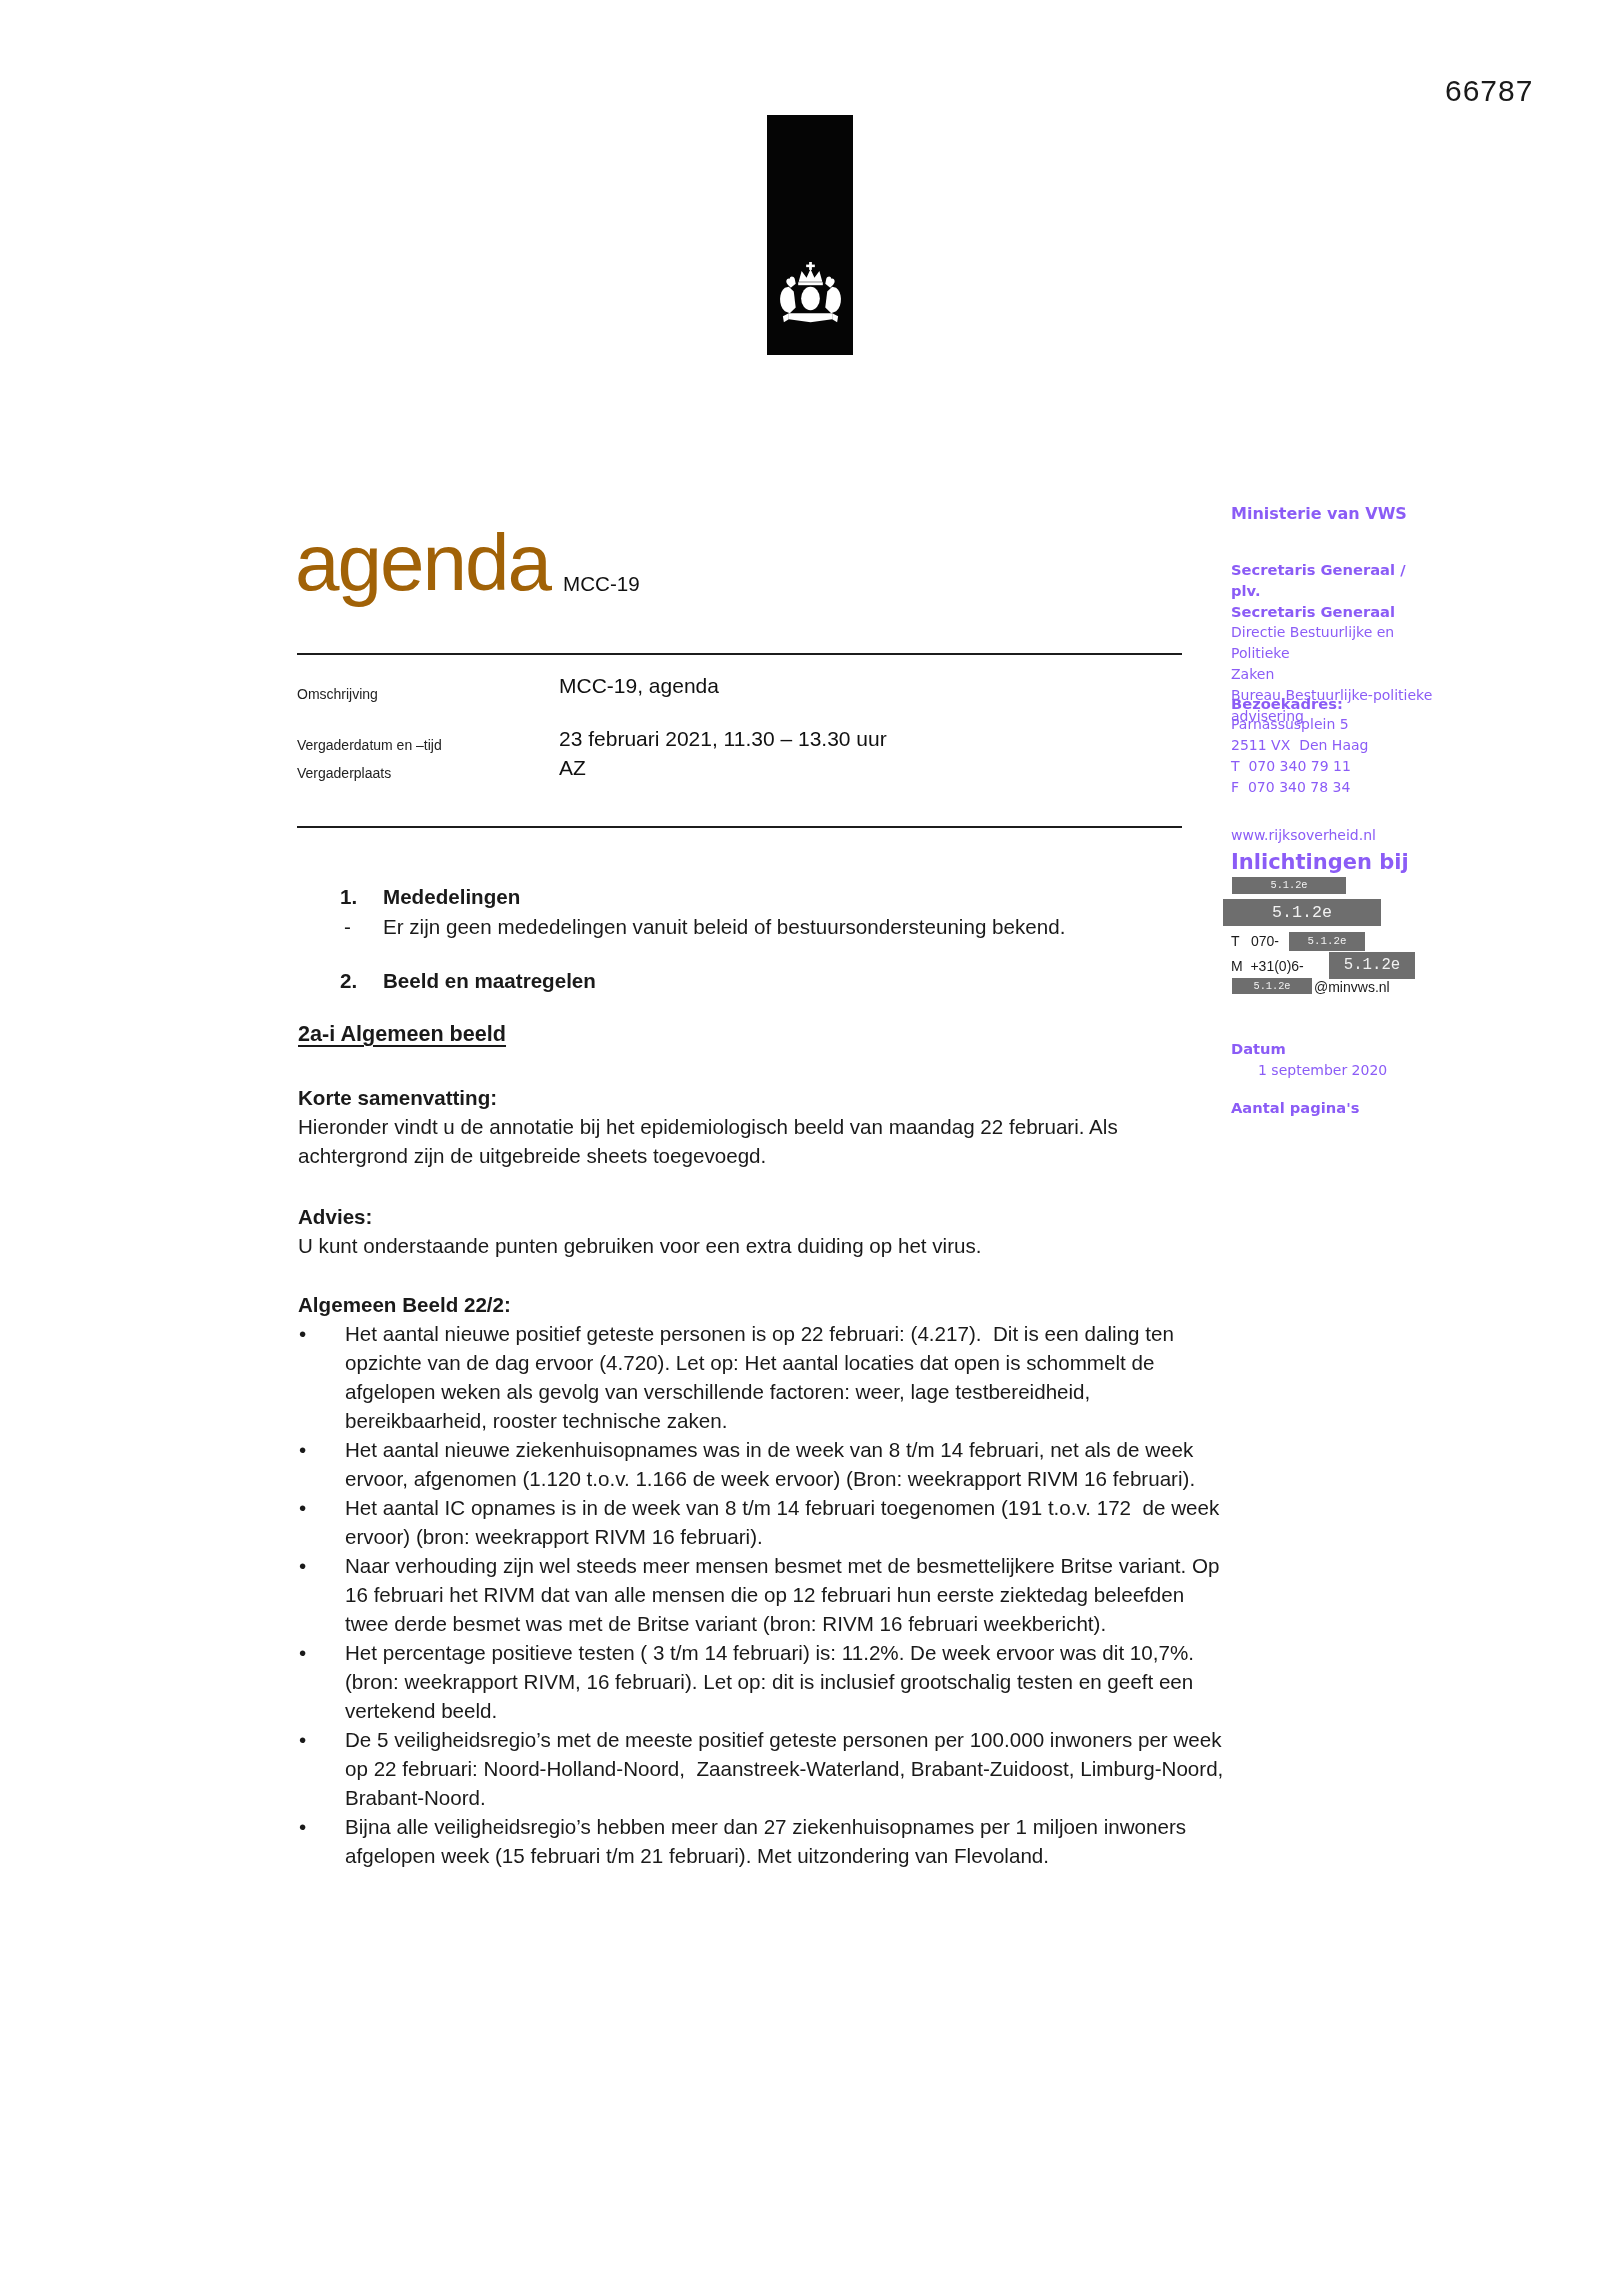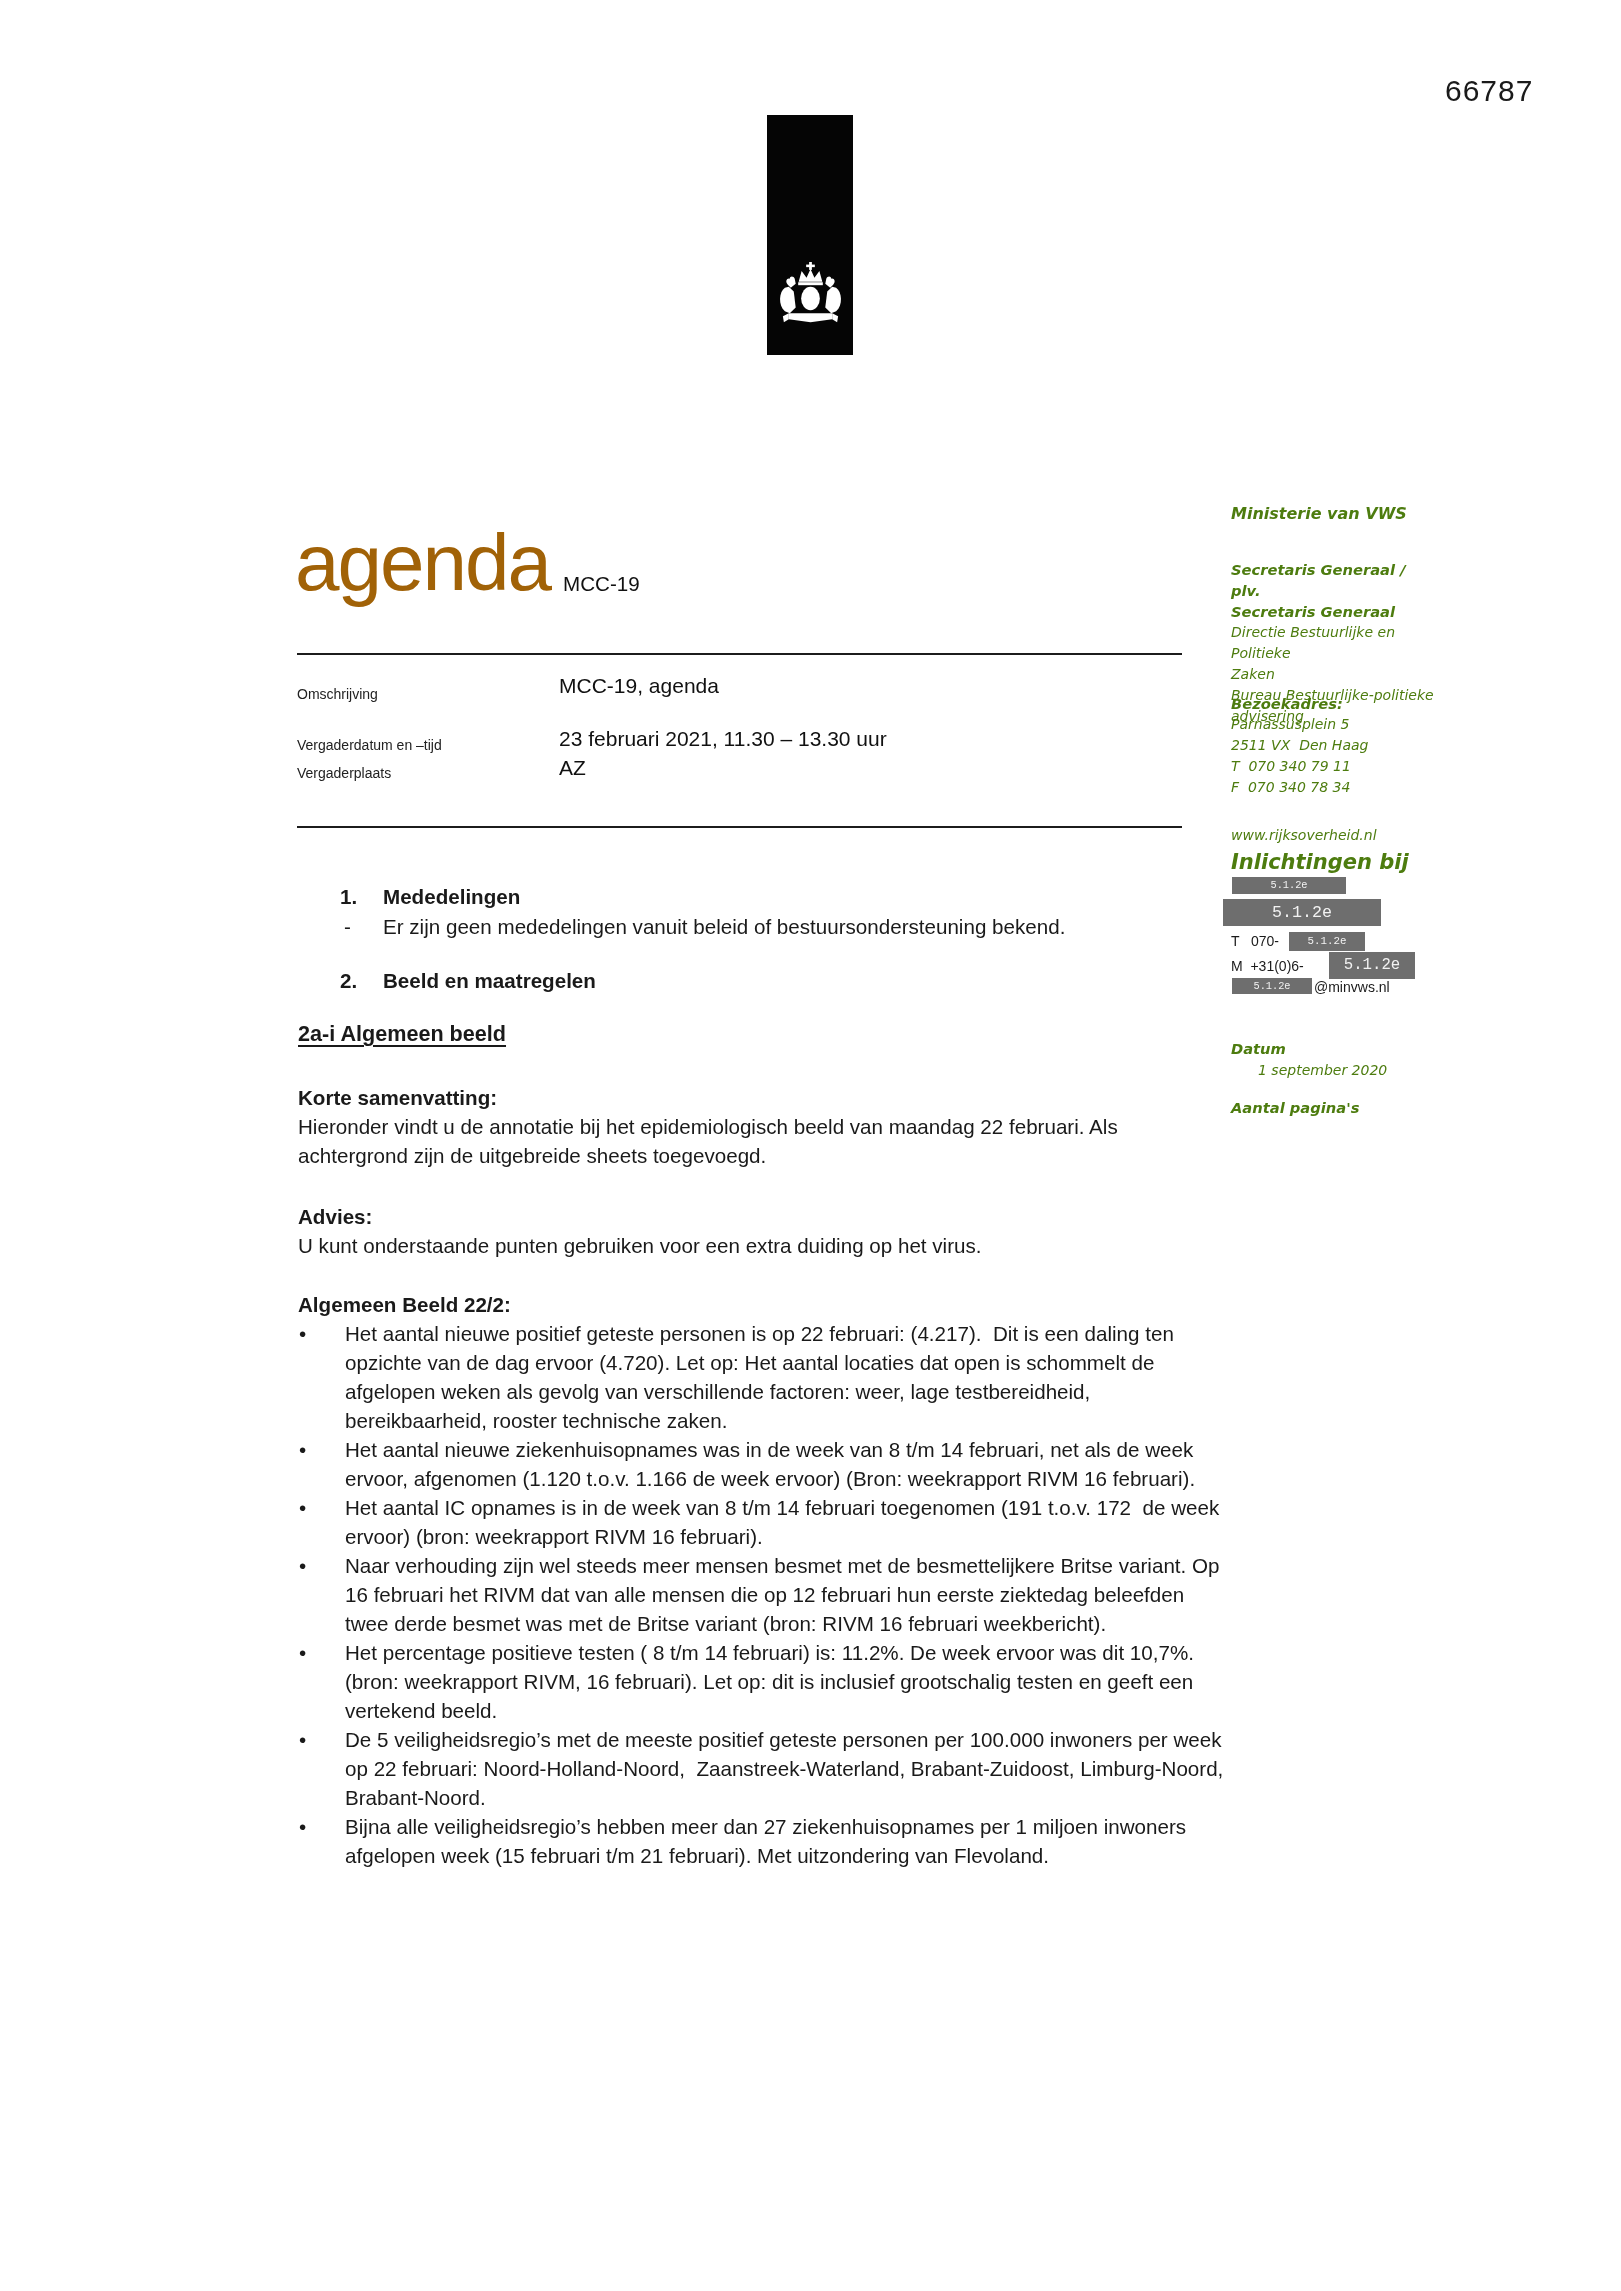--- a/index.html
+++ b/index.html
@@ -25,21 +25,21 @@
   .subtitle{left:563px;top:572px;font-size:20.6px;color:#111;}
 
   
   .rule{height:2px;background:#1c1c1c;}
   .rule-top{left:297px;top:653px;width:885px;}
   .rule-bottom{left:297px;top:826px;width:885px;}
   .meta-label{left:297px;font-size:14px;color:#222;}
   .meta-value{left:559px;font-size:21px;color:#111;}
 
   
-  .sb{left:1231px;width:206px;font-family:"DejaVu Sans", sans-serif;color:#4d7c0f;font-style:italic;}
+  .sb{left:1231px;width:206px;font-family:"DejaVu Sans", sans-serif;color:#8b5cf6;}
   .sb-15{font-size:14px;line-height:21px;white-space:pre-wrap;}
   .sb-16b{font-size:14.7px;font-weight:bold;line-height:21px;}
   .ministry{left:1231px;top:504px;font-size:16px;font-weight:bold;}
   .redaction{position:absolute;background:#6e6e6e;color:#f2f2f2;display:flex;align-items:center;justify-content:center;font-family:Liberation Mono, monospace;}
   .contact-line{position:absolute;left:1231px;font-size:14px;white-space:pre;}
 
   
   .body-text{font-size:20.6px;line-height:29px;white-space:pre-wrap;}
   .b{font-weight:bold;}
   .num-col{left:340px;width:43px;}
@@ -159,21 +159,21 @@
     <div class="bullet-item">
       <span class="bullet-marker">•</span>
       <span class="bullet-body body-text">Het aantal IC opnames is in de week van 8 t/m 14 februari toegenomen (191 t.o.v. 172  de week ervoor) (bron: weekrapport RIVM 16 februari).</span>
     </div>
     <div class="bullet-item">
       <span class="bullet-marker">•</span>
       <span class="bullet-body body-text">Naar verhouding zijn wel steeds meer mensen besmet met de besmettelijkere Britse variant. Op 16 februari het RIVM dat van alle mensen die op 12 februari hun eerste ziektedag beleefden twee derde besmet was met de Britse variant (bron: RIVM 16 februari weekbericht).</span>
     </div>
     <div class="bullet-item">
       <span class="bullet-marker">•</span>
-      <span class="bullet-body body-text">Het percentage positieve testen ( 8 t/m 14 februari) is: 11.2%. De week ervoor was dit 10,7%. (bron: weekrapport RIVM, 16 februari). Let op: dit is inclusief grootschalig testen en geeft een vertekend beeld.</span>
+      <span class="bullet-body body-text">Het percentage positieve testen ( 3 t/m 14 februari) is: 11.2%. De week ervoor was dit 10,7%. (bron: weekrapport RIVM, 16 februari). Let op: dit is inclusief grootschalig testen en geeft een vertekend beeld.</span>
     </div>
     <div class="bullet-item">
       <span class="bullet-marker">•</span>
       <span class="bullet-body body-text">De 5 veiligheidsregio’s met de meeste positief geteste personen per 100.000 inwoners per week op 22 februari: Noord-Holland-Noord,  Zaanstreek-Waterland, Brabant-Zuidoost, Limburg-Noord, Brabant-Noord.</span>
     </div>
     <div class="bullet-item">
       <span class="bullet-marker">•</span>
       <span class="bullet-body body-text">Bijna alle veiligheidsregio’s hebben meer dan 27 ziekenhuisopnames per 1 miljoen inwoners afgelopen week (15 februari t/m 21 februari). Met uitzondering van Flevoland.</span>
     </div>
   </div>

